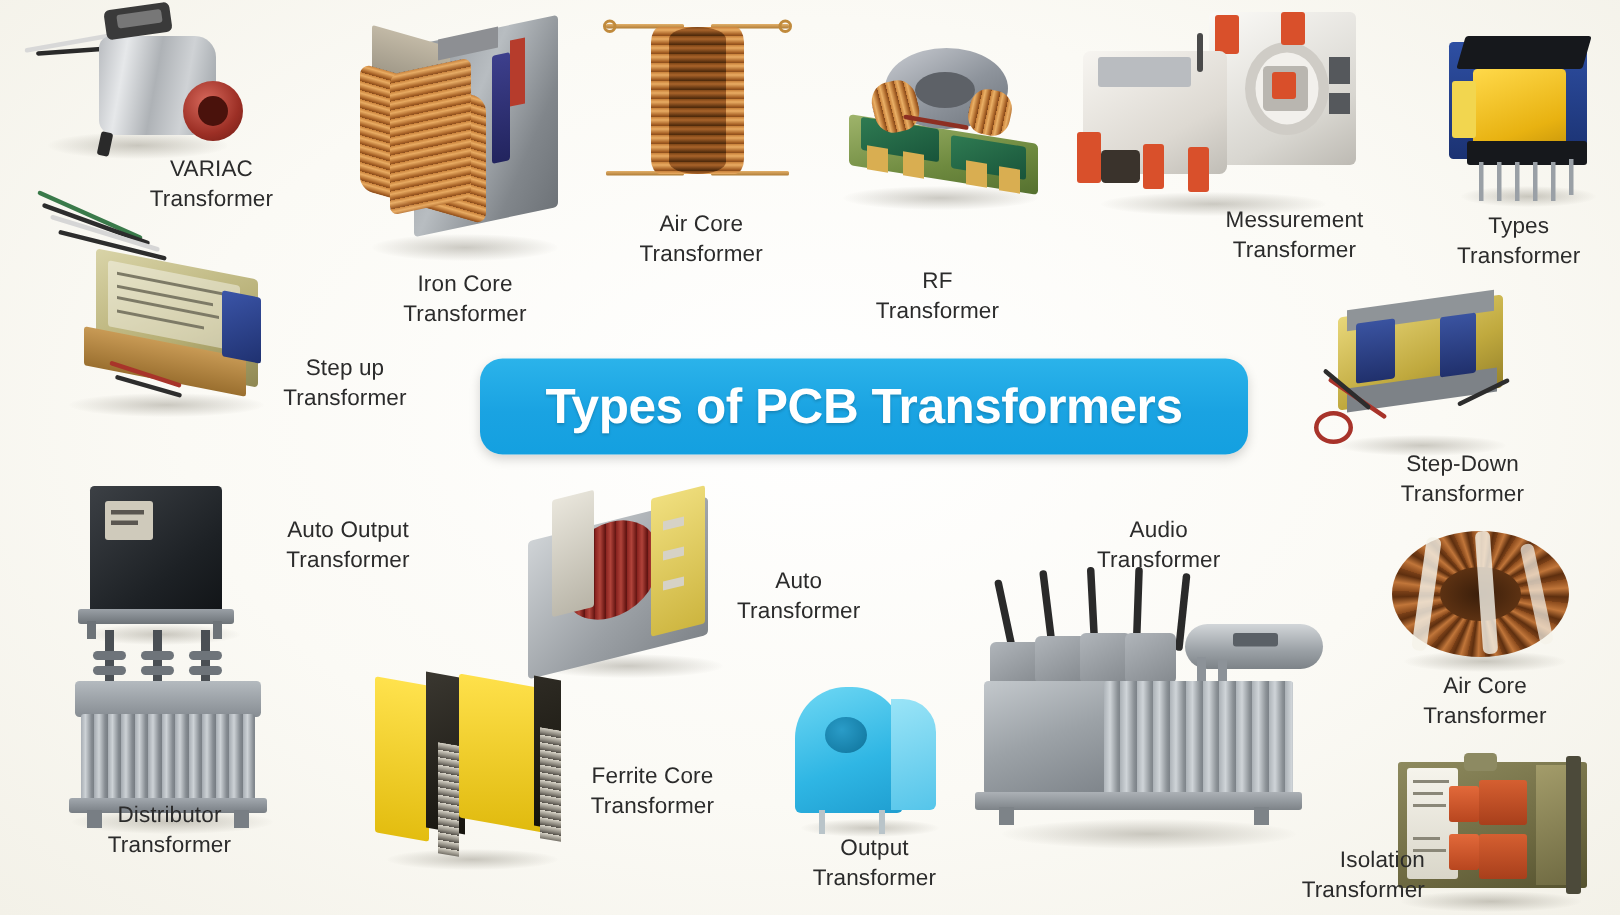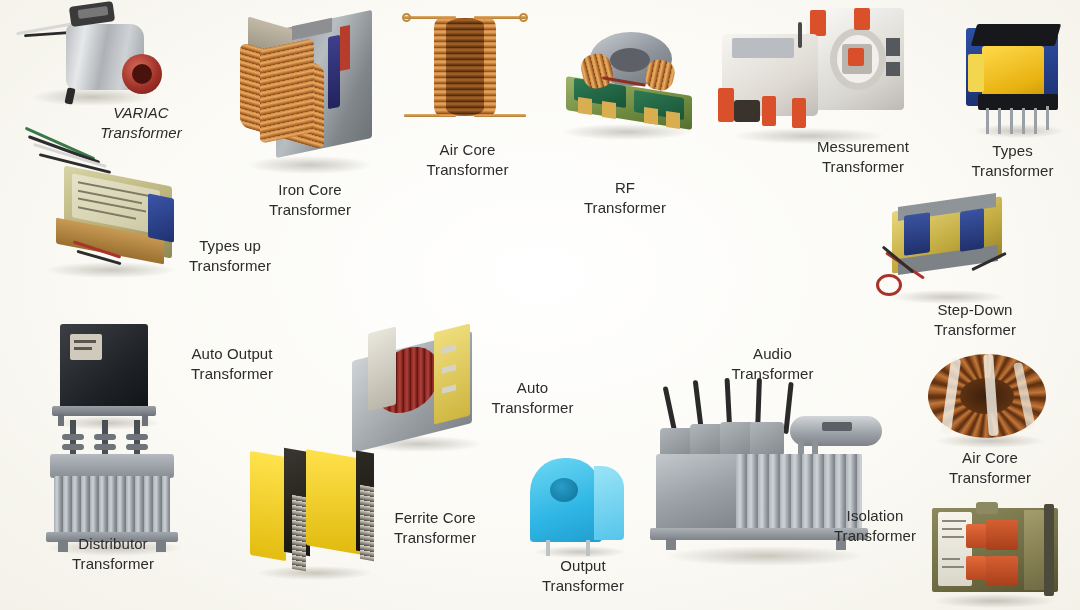--- a/index.html
+++ b/index.html
@@ -75,33 +75,36 @@
   }
   .metal-d{
     background:linear-gradient(100deg,#8d9296 0%,#c2c6ca 25%,#7f8488 55%,#a9aeb2 80%,#74797d 100%);
   }
 </style>
 </head>
 <body>
 
 <div id="canvas">
 
+  <div id="banner">
+    <span id="banner-text">Types of PCB Transformers</span>
+  </div>
 
   <div class="art" style="left:10px;top:2px;width:160px;height:105px;">
     <div class="shadow" style="left:22px;top:86px;width:120px;height:18px;"></div>
     <div class="wire" style="left:6px;top:24px;width:72px;height:3px;transform:rotate(-10deg);background:#d8d8d8;"></div>
     <div class="wire" style="left:14px;top:30px;width:64px;height:3px;transform:rotate(-4deg);"></div>
     <div class="metal" style="left:56px;top:22px;width:78px;height:66px;border-radius:8px 14px 16px 10px;"></div>
     <div class="metal-d" style="left:60px;top:2px;width:44px;height:20px;border-radius:4px;transform:rotate(-8deg);background:#3a3a3a;"></div>
     <div style="left:68px;top:6px;width:30px;height:9px;background:#777;border-radius:2px;transform:rotate(-8deg);"></div>
     <div style="left:112px;top:52px;width:40px;height:40px;border-radius:50%;background:radial-gradient(circle at 40% 35%,#d8695c,#9c2f25 60%,#6d1b14 100%);"></div>
     <div style="left:122px;top:62px;width:20px;height:20px;border-radius:50%;background:#4a120c;"></div>
     <div class="wire" style="left:56px;top:86px;width:8px;height:16px;transform:rotate(12deg);"></div>
   </div>
-  <div class="label" style="left:66px;top:103px;width:150px;font-style:italic;">
+  <div class="label" style="left:66px;top:103px;width:150px;">
     <span>VARIAC</span>
     <span class="l2">Transformer</span>
   </div>
 
   <div class="art" style="left:232px;top:18px;width:155px;height:155px;">
     <div class="shadow" style="left:16px;top:138px;width:124px;height:18px;"></div>
     <div style="left:44px;top:2px;width:96px;height:128px;background:linear-gradient(115deg,#8e9398,#b8bdc1 40%,#81868b 75%,#6e7378);transform:skewY(-12deg);border-radius:3px;"></div>
     <div style="left:16px;top:6px;width:52px;height:34px;background:linear-gradient(180deg,#c2b9a6,#9b9484);transform:skewY(16deg);border-radius:2px;"></div>
     <div class="coil" style="left:8px;top:36px;width:84px;height:84px;transform:skewY(16deg);border-radius:8px;"></div>
     <div class="coil" style="left:28px;top:26px;width:54px;height:94px;transform:skewY(-12deg);opacity:.96;border-radius:6px;"></div>
@@ -203,21 +206,21 @@
     <div style="left:58px;top:48px;width:70px;height:2px;background:#7d7a66;transform:skewY(11deg);"></div>
     <div style="left:58px;top:56px;width:64px;height:2px;background:#7d7a66;transform:skewY(11deg);"></div>
     <div style="left:58px;top:64px;width:68px;height:2px;background:#7d7a66;transform:skewY(11deg);"></div>
     <div style="left:58px;top:72px;width:58px;height:2px;background:#7d7a66;transform:skewY(11deg);"></div>
     <div style="left:36px;top:88px;width:108px;height:26px;background:linear-gradient(180deg,#c89a55,#9a6f2f);transform:skewY(11deg);border-radius:2px;"></div>
     <div style="left:128px;top:56px;width:26px;height:44px;background:linear-gradient(150deg,#3b55a8,#1f3170);transform:skewY(11deg);border-radius:2px;"></div>
     <div class="wire" style="left:52px;top:108px;width:50px;height:3px;background:#a8342a;transform:rotate(18deg);"></div>
     <div class="wire" style="left:56px;top:116px;width:46px;height:3px;background:#2d2d2d;transform:rotate(16deg);"></div>
   </div>
   <div class="label" style="left:155px;top:236px;width:150px;">
-    <span>Types up</span>
+    <span>Step up</span>
     <span class="l2">Transformer</span>
   </div>
 
   <div class="art" style="left:874px;top:198px;width:150px;height:110px;">
     <div class="shadow" style="left:18px;top:92px;width:112px;height:14px;"></div>
     <div style="left:18px;top:6px;width:110px;height:62px;background:linear-gradient(160deg,#e8d77a,#c0a93e 60%,#96822a);transform:skewY(-8deg);border-radius:3px;"></div>
     <div style="left:24px;top:2px;width:98px;height:14px;background:#8f9498;transform:skewY(-8deg);"></div>
     <div style="left:24px;top:54px;width:100px;height:16px;background:#7d8287;transform:skewY(-8deg);"></div>
     <div style="left:30px;top:16px;width:26px;height:40px;background:linear-gradient(180deg,#3a53a0,#20306c);transform:skewY(-8deg);border-radius:2px;"></div>
     <div style="left:86px;top:12px;width:24px;height:40px;background:linear-gradient(180deg,#3a53a0,#20306c);transform:skewY(-8deg);border-radius:2px;"></div>
@@ -359,18 +362,18 @@
     <div style="left:24px;top:60px;width:18px;height:2px;background:#8a8778;"></div>
     <div style="left:24px;top:68px;width:22px;height:2px;background:#8a8778;"></div>
     <div style="left:48px;top:26px;width:20px;height:24px;background:linear-gradient(180deg,#e2693a,#b8461f);border-radius:2px;"></div>
     <div style="left:48px;top:58px;width:20px;height:24px;background:linear-gradient(180deg,#e2693a,#b8461f);border-radius:2px;"></div>
     <div style="left:68px;top:22px;width:32px;height:30px;background:linear-gradient(180deg,#d55f31,#a83f1b);border-radius:2px;"></div>
     <div style="left:68px;top:58px;width:32px;height:30px;background:linear-gradient(180deg,#d55f31,#a83f1b);border-radius:2px;"></div>
     <div style="left:106px;top:12px;width:26px;height:80px;background:linear-gradient(160deg,#a39c6a,#6f6a42);"></div>
     <div style="left:126px;top:6px;width:10px;height:92px;background:#4c4a3a;border-radius:2px;"></div>
     <div style="left:58px;top:4px;width:22px;height:12px;background:#8d8a62;border-radius:3px;"></div>
   </div>
-  <div class="label" style="left:800px;top:506px;width:150px;">
+  <div class="label" style="left:800px;top:564px;width:150px;text-align:right;">
     <span>Isolation</span>
     <span class="l2">Transformer</span>
   </div>
 
 </div>
 
 </body></html>

